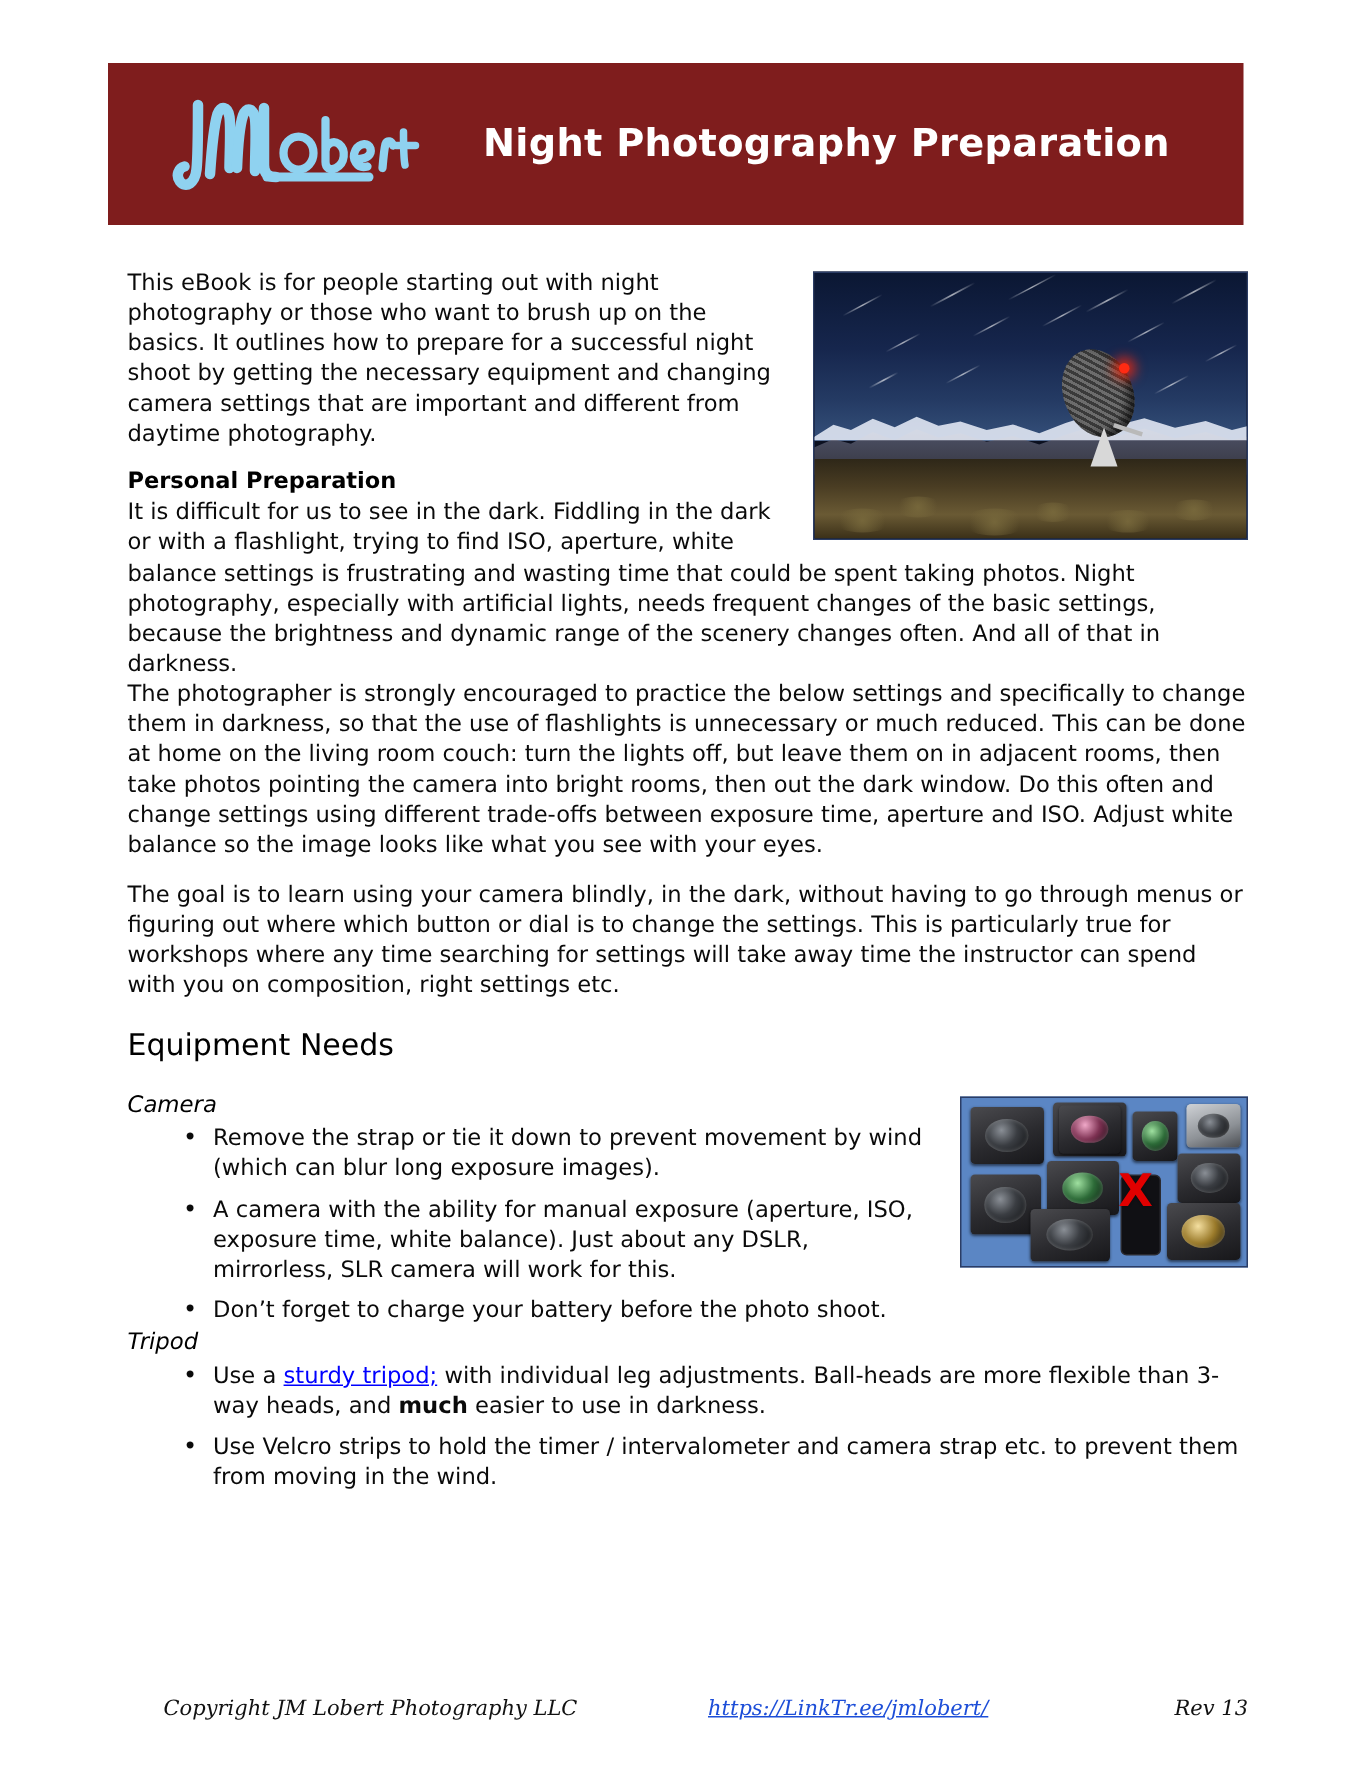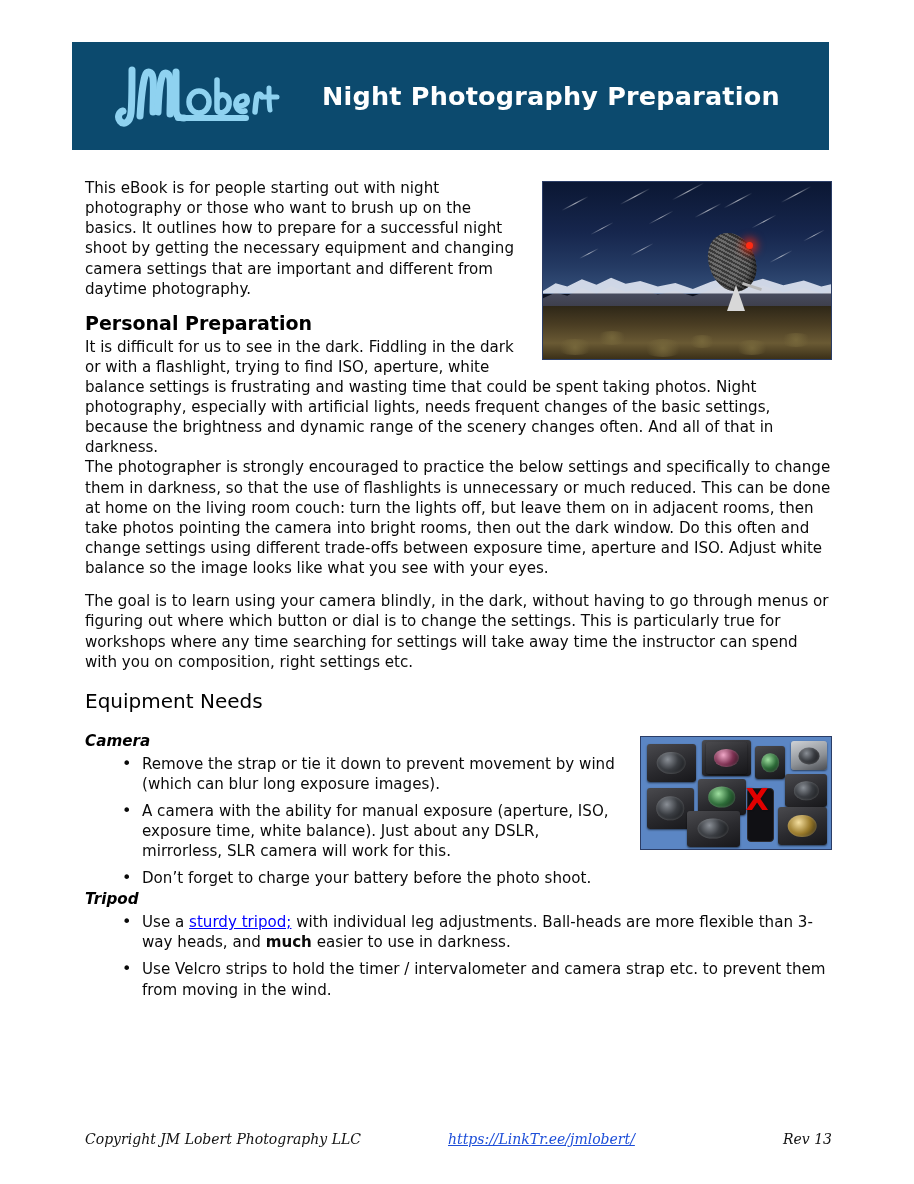--- a/index.html
+++ b/index.html
@@ -16,21 +16,21 @@
     overflow: hidden;
   }
 
   
   .banner {
     position: absolute;
     left: 72px;
     top: 42px;
     width: 757px;
     height: 108px;
-    background: #0c4a6e;
+    background: #7f1d1d;
     display: flex;
     align-items: center;
   }
   .logo-wrap {
     width: 250px;
     height: 108px;
     position: relative;
     flex: none;
   }
   .logo-wrap svg { position: absolute; left: 42px; top: 16px; }
@@ -55,34 +55,34 @@
     margin: 0;
     font-size: 15.1px;
     line-height: 1.335;
     font-family: "DejaVu Sans", sans-serif;
     color: #0a0a0a;
     text-align: left;
   }
   p + p { margin-top: 13px; }
 
   .h2 {
-    font-size: 19px;
+    font-size: 15px;
     font-weight: bold;
     margin: 0 0 1px 0;
     line-height: 1.3;
   }
   .h1 {
     font-size: 20px;
     font-weight: normal;
     margin: 16px 0 18px 0;
     line-height: 1.3;
   }
   .h3 {
     font-size: 15.2px;
-    font-weight: bold;
+    font-weight: normal;
     font-style: italic;
     margin: 2px 0 2px 0;
     line-height: 1.3;
   }
 
   .intro-block { margin-bottom: 12px; }
 
   
   .photo-night {
     float: right;
@@ -226,21 +226,21 @@
     left: 85px;
     top: 1131px;
     width: 747px;
     display: flex;
     align-items: baseline;
     font-family: "DejaVu Serif", serif;
     font-style: italic;
     font-size: 14px;
     color: #111111;
   }
-  .footer-left { width: 340px; }
+  .footer-left { width: 340px; margin-left: 24px; }
   .footer-center { flex: 1; text-align: left; }
   .footer-center a { color: #1d4ed8; text-decoration: underline; margin-left: 23px; }
   .footer-right { width: 90px; text-align: right; font-style: italic; }
 
   .clear { clear: both; }
 </style>
 </head>
 <body>
 
 <div class="banner">

